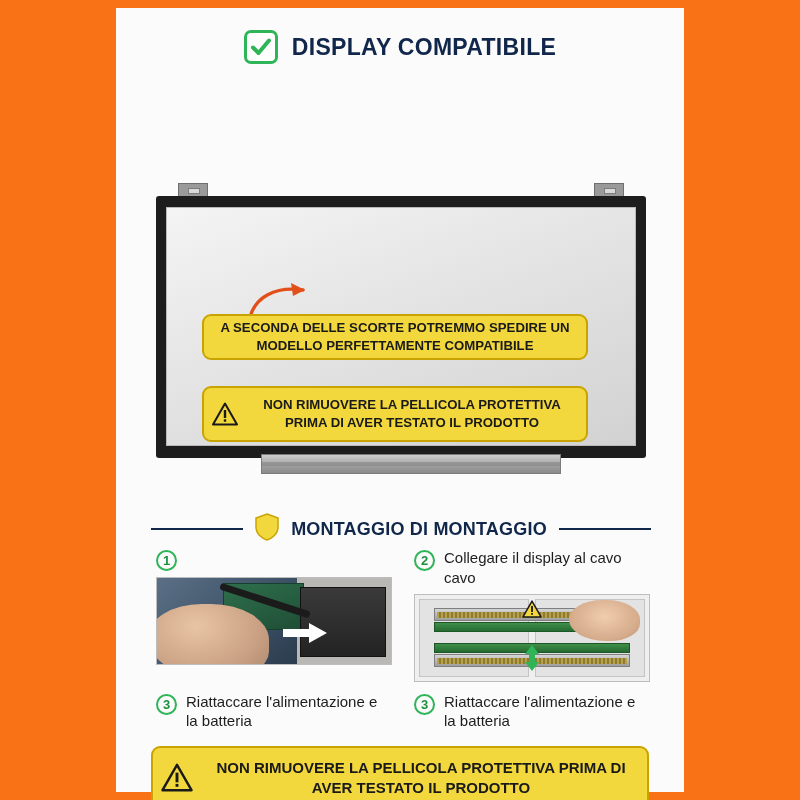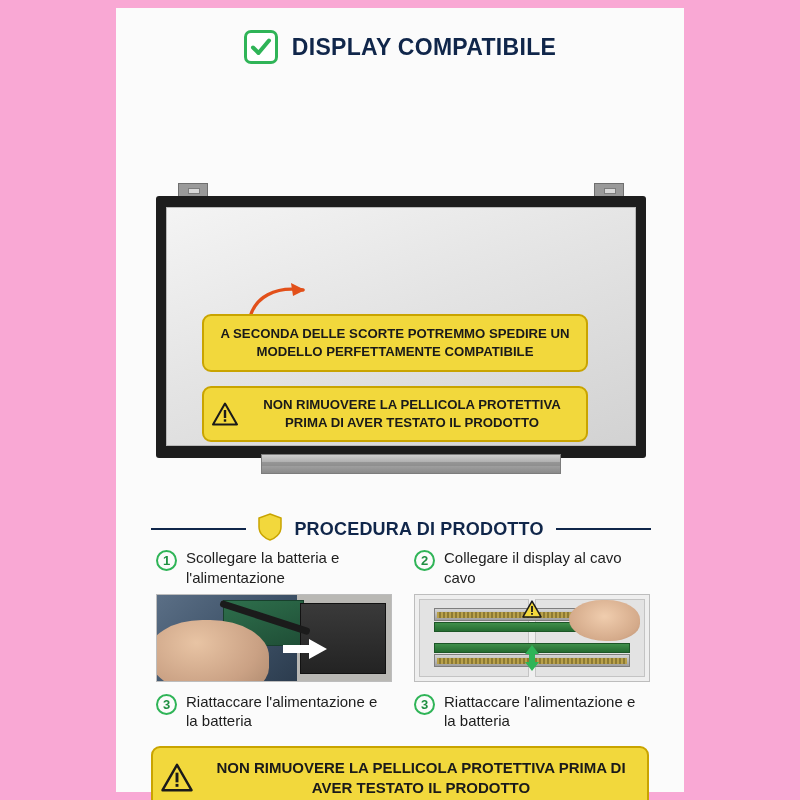--- a/index.html
+++ b/index.html
@@ -10,21 +10,21 @@
   body {
     width: 800px;
     height: 800px;
     font-family: "Liberation Sans", sans-serif;
     overflow: hidden;
   }
   .page {
     position: relative;
     width: 800px;
     height: 800px;
-    background: #f9a8d4;
+    background: #f97316;
     box-sizing: border-box;
   }
   .frame {
     position: absolute;
     left: 116px;
     top: 8px;
     width: 568px;
     height: 784px;
     background: #fbfbfb;
     box-sizing: border-box;
@@ -164,21 +164,21 @@
     width: 386px;
     background: #f2d83c;
     border: 2px solid #c9a400;
     border-radius: 9px;
     box-sizing: border-box;
     text-align: center;
     color: #1a1a1a;
     font-weight: bold;
     font-size: 13.2px;
     line-height: 1.35;
-    padding: 9px 8px;
+    padding: 3px 8px;
   }
   .callout-1 { top: 106px; }
   .callout-2 {
     top: 178px;
     display: flex;
     align-items: center;
     justify-content: center;
     gap: 8px;
     padding: 8px 8px;
   }
@@ -409,31 +409,30 @@
       <div class="panel-foot"></div>
     </div>
 
     <div class="proc-head">
       <div class="hr-line"></div>
       <span class="shield">
         <svg width="24" height="28" viewBox="0 0 24 28" aria-hidden="true">
           <path d="M12 1 L23 5 V14 C23 21, 17 25.5, 12 27 C7 25.5, 1 21, 1 14 V5 Z" fill="#f2d83c" stroke="#c9a400" stroke-width="1.5"></path>
         </svg>
       </span>
-      <div class="proc-title">PROCEDURA DI PRODOTTO</div>
+      <div class="proc-title">MONTAGGIO DI MONTAGGIO</div>
       <div class="hr-line"></div>
     </div>
 
     <div class="steps">
 
       <div class="steps-row">
         <div class="step-col">
           <div class="step">
             <div class="step-num">1</div>
-            <div class="step-text">Scollegare la batteria e l'alimentazione</div>
           </div>
           <div class="step-img photo1">
             <div class="board"></div>
             <div class="board2"></div>
             <div class="batt"></div>
             <div class="tag"></div>
             <div class="tool"></div>
             <div class="hand"></div>
             <div class="wh-arrow">
               <svg width="44" height="20" viewBox="0 0 44 20" aria-hidden="true">

